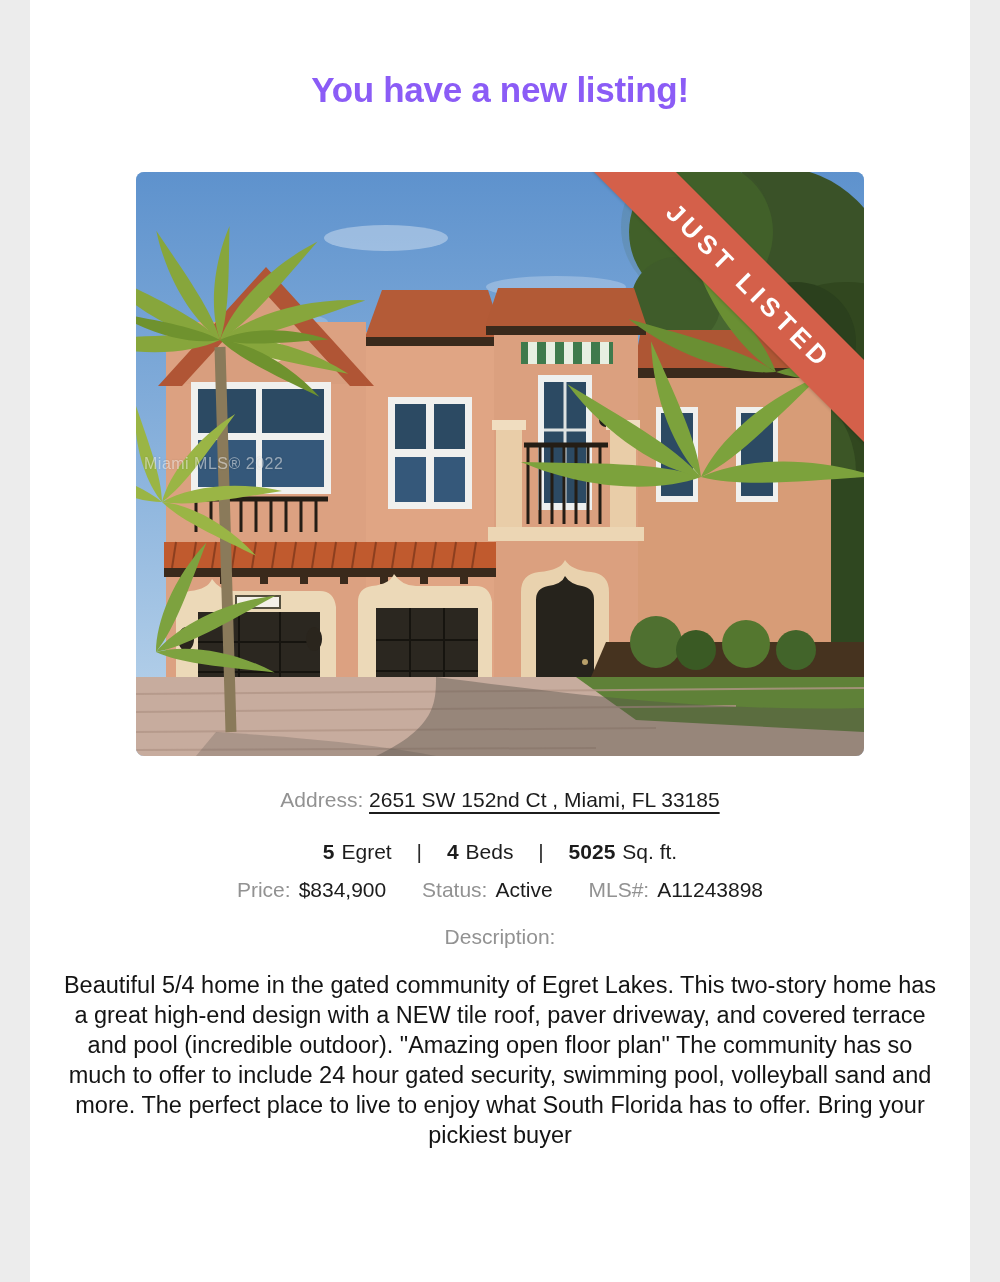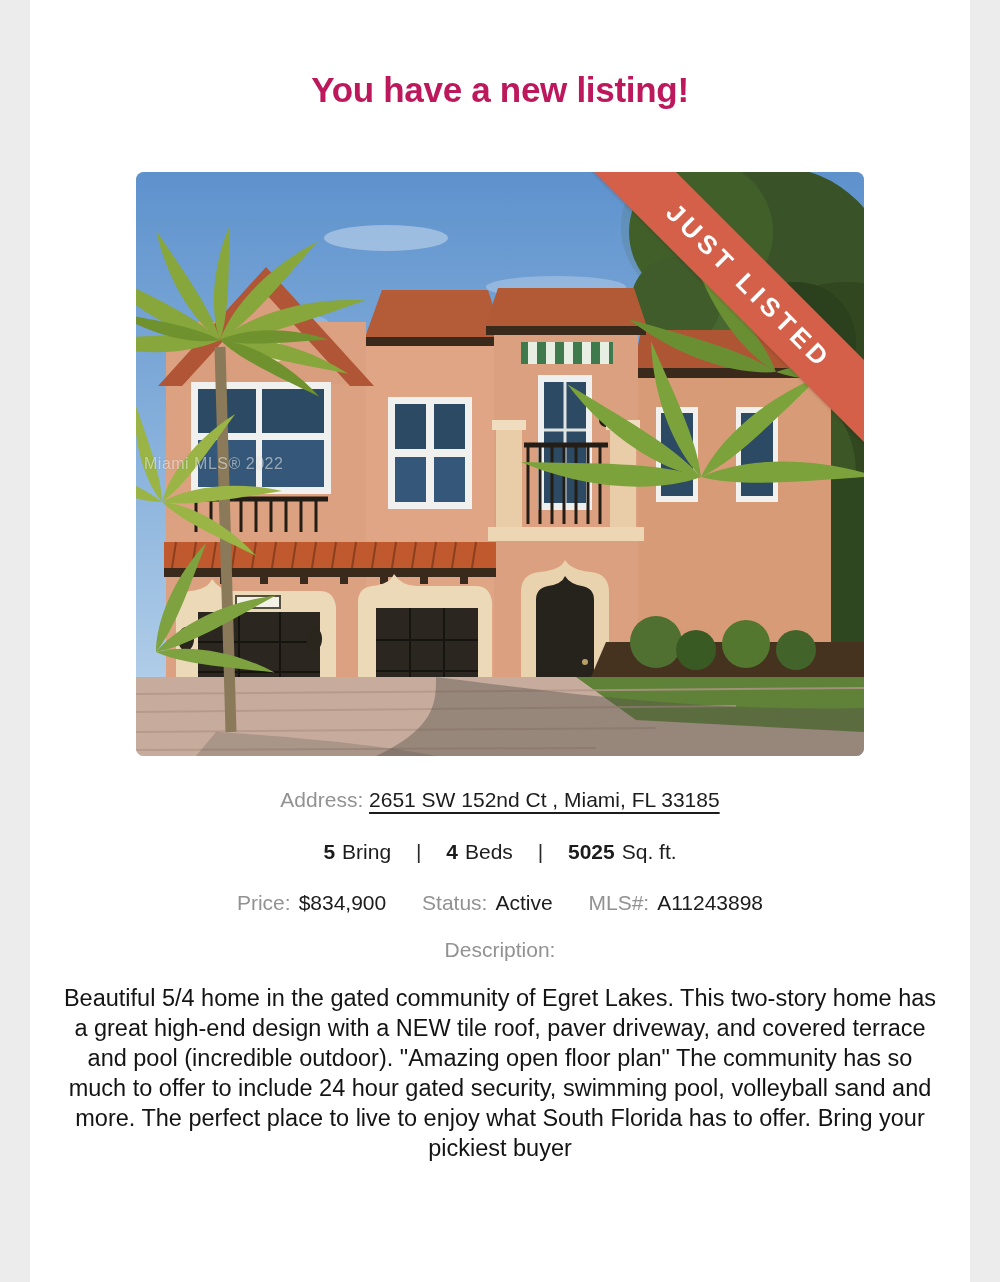--- a/index.html
+++ b/index.html
@@ -8,21 +8,21 @@
     font-family:"Liberation Sans","DejaVu Sans",sans-serif;
     -webkit-font-smoothing:antialiased;
   }
   .page{
     width:940px; min-height:1282px; margin:0 auto;
     background:#ffffff; box-sizing:border-box;
     padding-top:70px; padding-bottom:60px;
   }
   .title{
     text-align:center; font-size:35px; font-weight:700;
-    color:#be185d; letter-spacing:-0.3px; margin:0; line-height:1.15;
+    color:#8b5cf6; letter-spacing:-0.3px; margin:0; line-height:1.15;
   }
   .photo-wrap{
     position:relative; width:728px; height:584px;
     margin:62px auto 0; border-radius:8px; overflow:hidden;
     background:#9bb9d8;
   }
   .photo-wrap svg{display:block; width:100%; height:100%;}
   .ribbon{
     position:absolute; top:85px; right:-85px; width:400px; height:58px;
     transform:rotate(45deg);
@@ -38,21 +38,21 @@
   .row{ text-align:center; font-size:21px; color:#1c1c1c; }
   .lbl{ color:#929292; }
   .address-row{ margin-top:32px; }
   .address-link{
     color:#1c1c1c; text-decoration:underline; text-underline-offset:5px;
     text-decoration-thickness:1.5px; cursor:pointer;
   }
   .stats-row{ margin-top:28px; }
   .stats-row .num{ font-weight:700; margin-right:7px; }
   .stats-row .pipe{ margin:0 19px; color:#2a2a2a; font-weight:400; }
-  .price-row{ margin-top:27px; }
+  .price-row{ margin-top:14px; }
   .price-row .group{ margin:0 15px; white-space:nowrap; }
   .price-row .lbl{ margin-right:8px; }
   .desc-label{ margin-top:23px; color:#929292; }
   .description{
     max-width:880px; margin:21px auto 0; text-align:center;
     font-size:23.5px; line-height:30px; color:#141414;
   }
 </style>
 </head>
 <body>
@@ -294,21 +294,21 @@
     <div class="ribbon" style="background: rgb(212, 96, 74);">JUST LISTED</div>
     <div class="watermark">Miami MLS® 2022</div>
   </div>
 
   <div class="row address-row">
     <span class="lbl">Address:</span>
     <a class="address-link">2651 SW 152nd Ct , Miami, FL 33185</a>
   </div>
 
   <div class="row stats-row">
-    <span class="num">5</span><span>Bring</span>
+    <span class="num">5</span><span>Egret</span>
     <span class="pipe">|</span>
     <span class="num">4</span><span>Beds</span>
     <span class="pipe">|</span>
     <span class="num">5025</span><span>Sq. ft.</span>
   </div>
 
   <div class="row price-row">
     <span class="group">
       <span class="lbl">Price:</span><span>$834,900</span>
     </span>

